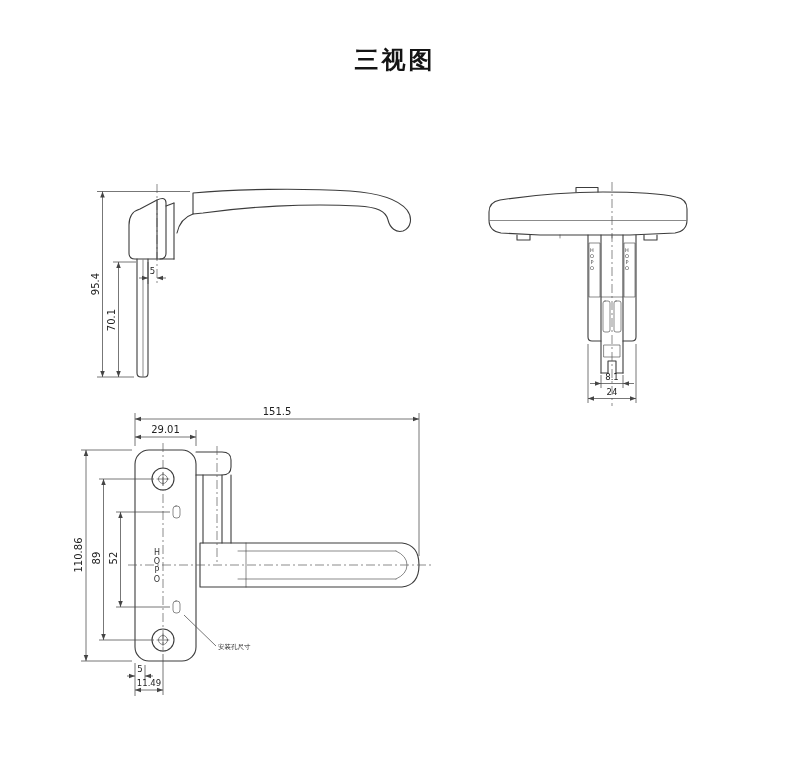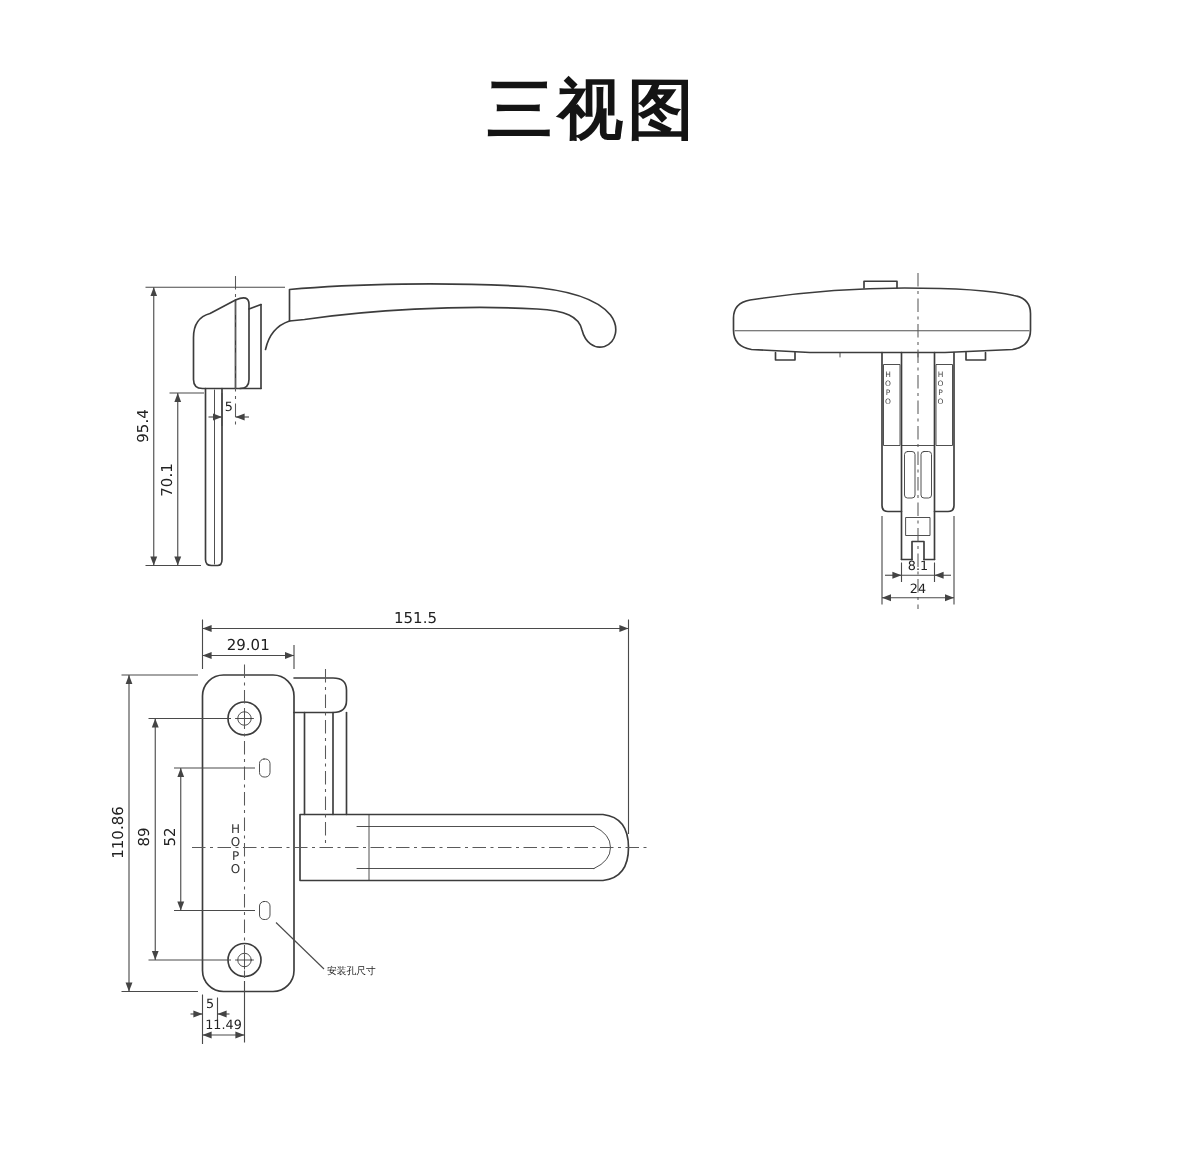--- a/index.html
+++ b/index.html
@@ -1,19 +1,19 @@
 <!DOCTYPE html>
 <html><head>
 <meta charset="utf-8">
 <style>
   html,body{margin:0;padding:0;background:#ffffff;}
   .canvas{position:relative;width:790px;height:767px;background:#fff;overflow:hidden;
           font-family:"DejaVu Sans","Liberation Sans",sans-serif;}
   .title{position:absolute;top:44px;left:0;width:100%;text-align:center;margin:0;
-         font-size:44px;font-weight:700;color:#141414;letter-spacing:3px;
+         font-size:24px;font-weight:700;color:#141414;letter-spacing:3px;
          font-family:"DejaVu Sans","Liberation Sans",sans-serif;}
   svg{position:absolute;top:0;left:0;}
   .ol{stroke:#3c3c3c;fill:none;stroke-width:1.1;stroke-linejoin:round;stroke-linecap:round;}
   .thin{stroke:#3c3c3c;fill:none;stroke-width:0.6;stroke-linejoin:round;}
   .dim{stroke:#4a4a4a;fill:none;stroke-width:0.75;}
   .cl{stroke:#5a5a5a;fill:none;stroke-width:0.7;stroke-dasharray:9 3 2 3;}
   text{fill:#222;font-family:"DejaVu Sans","Liberation Sans",sans-serif;stroke:none;}
   .dimtxt{font-size:10px;text-anchor:middle;}
   .dimtxt-s{font-size:8.5px;text-anchor:middle;}
   .note-txt{font-size:6.5px;text-anchor:start;}

